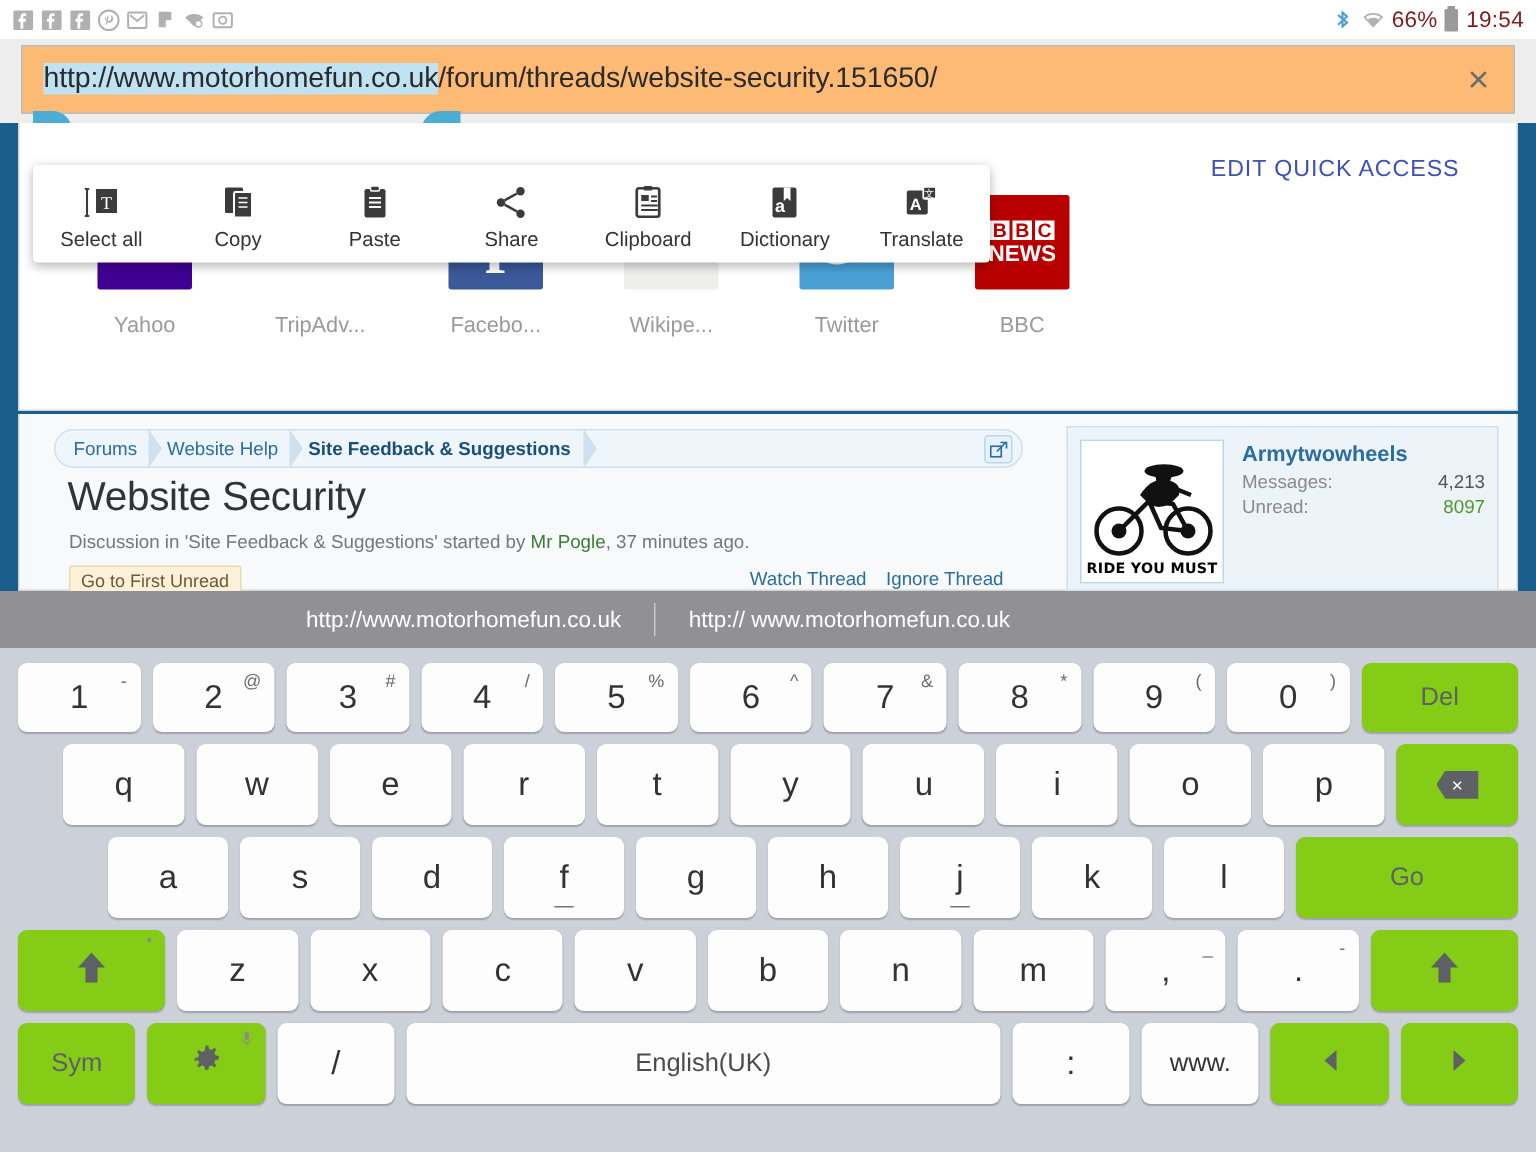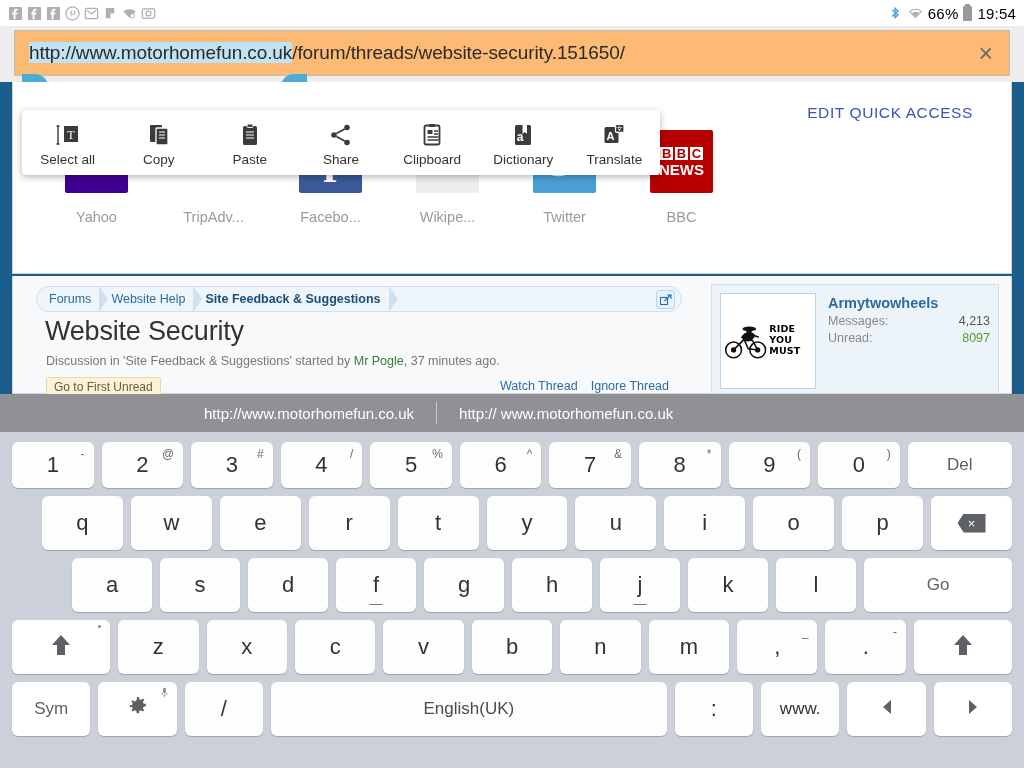--- a/index.html
+++ b/index.html
@@ -14,21 +14,21 @@
   
   .statusbar {
     position: absolute; top: 0; left: 0; width: 1024px; height: 26px;
     background: #ffffff; display: flex; align-items: center;
     padding: 0 8px; font-size: 15px; color: #9a9a9a;
   }
   .sb-left { display: flex; align-items: center; gap: 4px; }
   .sb-right { margin-left: auto; display: flex; align-items: center; gap: 5px; }
   .sb-ico { width: 15px; height: 15px; display: inline-block; position: relative;
             color: #b0b0b0; fill: #b0b0b0; }
-  .sb-txt { font-size: 15px; color: #000000; letter-spacing: .2px; }
+  .sb-txt { font-size: 15px; color: #7f1d1d; letter-spacing: .2px; }
   .sb-batt { width: 9px; height: 15px; background: #9a9a9a; display: inline-block;
              border-radius: 1px; position: relative; }
   .sb-batt:after { content:""; position:absolute; top:-2px; left:2px; width:5px; height:2px;
                    background:#9a9a9a; }
 
   
   .urlbar-wrap {
     position: absolute; top: 26px; left: 0; width: 1024px; height: 56px;
     background: #ededed; padding: 4px 14px 6px 14px;
   }
@@ -126,21 +126,21 @@
   .threadlinks a { color: #2b6ca3; text-decoration: none; cursor: pointer; }
 
   
   .usercard {
     position: absolute; top: 8px; right: 12px; width: 288px; height: 110px;
     background: #edf4f9; border: 1px solid #cfe0ef;
     display: flex; padding: 8px;
   }
   .avatar {
     width: 96px; height: 96px; background: #ffffff; border: 1px solid #b9d6ec;
-    display: flex; flex-direction: row; align-items: center; justify-content: flex-end;
+    display: flex; flex-direction: column; align-items: center; justify-content: flex-end;
     overflow: hidden; flex: 0 0 96px;
   }
   .avatar .rideyou { font-size: 9.5px; font-weight: 700; letter-spacing: .2px;
                      margin-bottom: 3px; font-family: "DejaVu Sans", sans-serif; }
   .ucinfo { margin-left: 12px; flex: 1; padding-top: 2px; }
   .ucname { font-size: 14.5px; color: #2b6ca3; font-weight: bold; }
   .ucrow { display: flex; font-size: 12.5px; margin-top: 3px; color: #8a8a8a; }
   .ucrow .k { flex: 1; }
   .ucrow .v { color: #555; }
   .ucrow .v.green { color: #4d9b2c; }
@@ -163,21 +163,21 @@
   .krow.r1 { height: 54px; }
   .key {
     background: #fdfdfd; border-radius: 6px; height: 46px;
     display: flex; align-items: center; justify-content: center; position: relative;
     font-size: 22px; color: #333; cursor: pointer;
     box-shadow: 0 1px 1px rgba(0,0,0,.22);
     margin: 0 4px; flex: 1 1 0;
   }
   .krow.r2 .key, .krow.r3 .key, .krow.r4 .key { height: 54px; }
   .krow.r5 .key { height: 54px; font-size: 17px; }
-  .key.fn { background: #ffffff; color: #5d6065; font-size: 17px; }
+  .key.fn { background: #84cc16; color: #5d6065; font-size: 17px; }
   .key .sup {
     position: absolute; top: 5px; right: 9px; font-size: 12px; color: #6b6b6b;
   }
   .key .homebar {
     position: absolute; bottom: 7px; left: 50%; transform: translateX(-50%);
     width: 13px; height: 1.5px; background: #777;
   }
   .key .micdot { position: absolute; top: 5px; right: 9px; font-size: 11px; color: #8b8b8b; }
   .key .shiftdot { position: absolute; top: 5px; right: 9px; width: 3px; height: 3px;
                    border-radius: 50%; background: #8b8b8b; }

